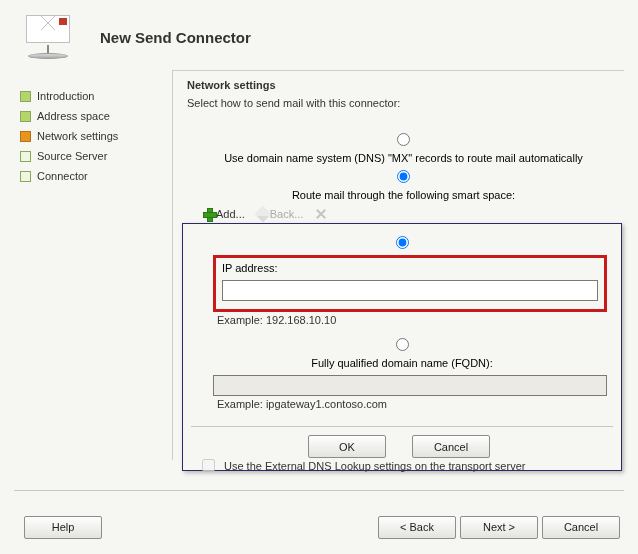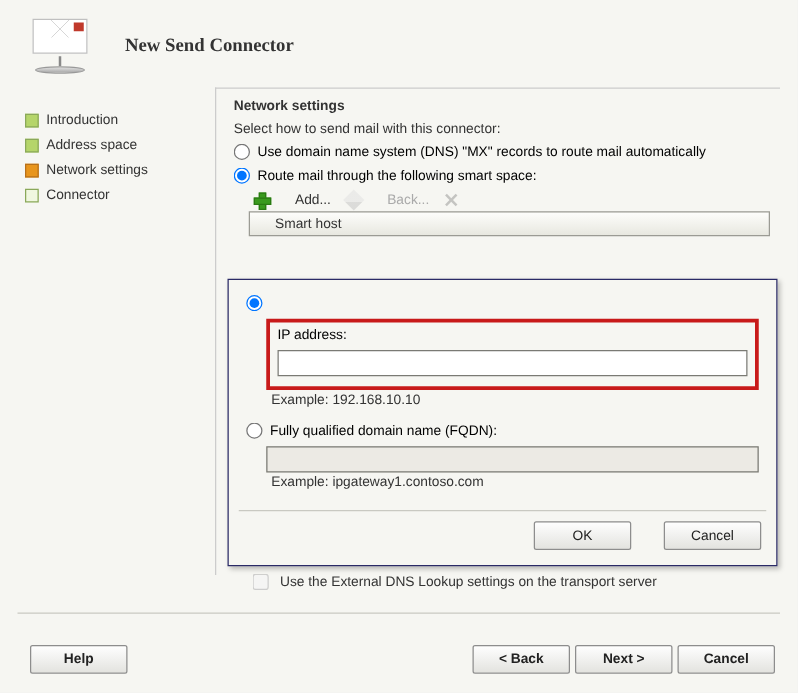--- a/index.html
+++ b/index.html
@@ -17,21 +17,20 @@
     width: 638px;
     height: 554px;
     background: #f6f6f2;
     position: relative;
   }
   .header {
     display: flex;
     align-items: center;
     padding: 10px 14px 6px 26px;
     height: 70px;
-    font-family: Liberation Serif, serif;
   }
   .icon-box {
     width: 50px;
     height: 44px;
     position: relative;
     margin-right: 24px;
   }
   .envelope {
     width: 44px;
     height: 28px;
@@ -99,31 +98,31 @@
   .nav-sq.active { background: #e8951c; border-color:#b7701a; }
   .content {
     flex: 1;
     border-left: 1px solid #ccc;
     border-top: 1px solid #ccc;
     padding: 8px 4px 4px 14px;
     position: relative;
     min-height: 390px;
   }
   .sect-title { font-weight: bold; color: #333; margin-bottom: 6px; }
-  .sub { color: #333; margin-bottom: 6px; }
+  .sub { color: #333; margin-bottom: 24px; }
   .radio-row {
-    display: flex; align-items: center; gap: 6px; margin-bottom: 6px;
+    display: flex; align-items: center; gap: 6px; margin-bottom: 6px; flex-direction: column;
   }
   .radio-row input { margin:0; }
   .toolbar {
     display: flex; align-items: center; gap: 4px;
     margin: 6px 0 2px 12px;
   }
   .tb-btn {
-    display: flex; align-items: flex-end; gap: 21px;
+    display: flex; align-items: flex-end; gap: 1px;
     padding: 1px 4px;
     color: #333;
   }
   .tb-btn.disabled { color: #aaa; }
   .plus-icon {
     width: 12px; height: 12px;
     position: relative;
   }
   .plus-icon::before, .plus-icon::after {
     content:""; position:absolute; background:#3a9a1e; border:1px solid #2a7a12;
@@ -190,21 +189,21 @@
     background: #fff;
     padding: 2px 4px;
     font: inherit;
   }
   .text-input.disabled {
     background: #eceae4;
     color: #999;
   }
   .example { color:#333; margin-top: 2px; margin-left: 4px; }
   .dlg-btn-row {
-    display:flex; justify-content:flex-end; gap:26px;
+    display:flex; justify-content:center; gap:26px;
     padding: 8px 12px 12px 6px;
     border-top: 0;
   }
   .win-btn {
     width: 78px; height: 23px;
     background: linear-gradient(#fefefe,#e3e3df);
     border: 1px solid #8d8d8d;
     font: inherit;
     color:#222;
     cursor: pointer;
@@ -219,21 +218,20 @@
   }
   .hr-line {
     position:absolute; left:14px; right:14px; top: 490px;
     border-top:1px solid #c9c9c2;
   }
   .bottom-bar{
     position:absolute; left:0; right:0; bottom:0;
     height:54px;
     display:flex; align-items:center; justify-content:space-between;
     padding: 0 18px 0 24px;
-    font-weight: bold;
   }
   .right-btns { display:flex; gap:4px; }
 </style>
 </head>
 <body>
 
 <div class="window">
 
   <div class="header">
     <div class="icon-box">
@@ -254,20 +252,24 @@
           <span class="nav-sq done"></span>
           <span>Introduction</span>
         </div>
       <div class="nav-item">
           <span class="nav-sq done"></span>
           <span>Address space</span>
         </div>
       <div class="nav-item">
           <span class="nav-sq active"></span>
           <span>Network settings</span>
+        </div>
+      <div class="nav-item">
+          <span class="nav-sq"></span>
+          <span>Source Server</span>
         </div>
       <div class="nav-item">
           <span class="nav-sq"></span>
           <span>Connector</span>
         </div>
     </div>
 
     <div class="content">
       <div class="sect-title">Network settings</div>
       <div class="sub">Select how to send mail with this connector:</div>

